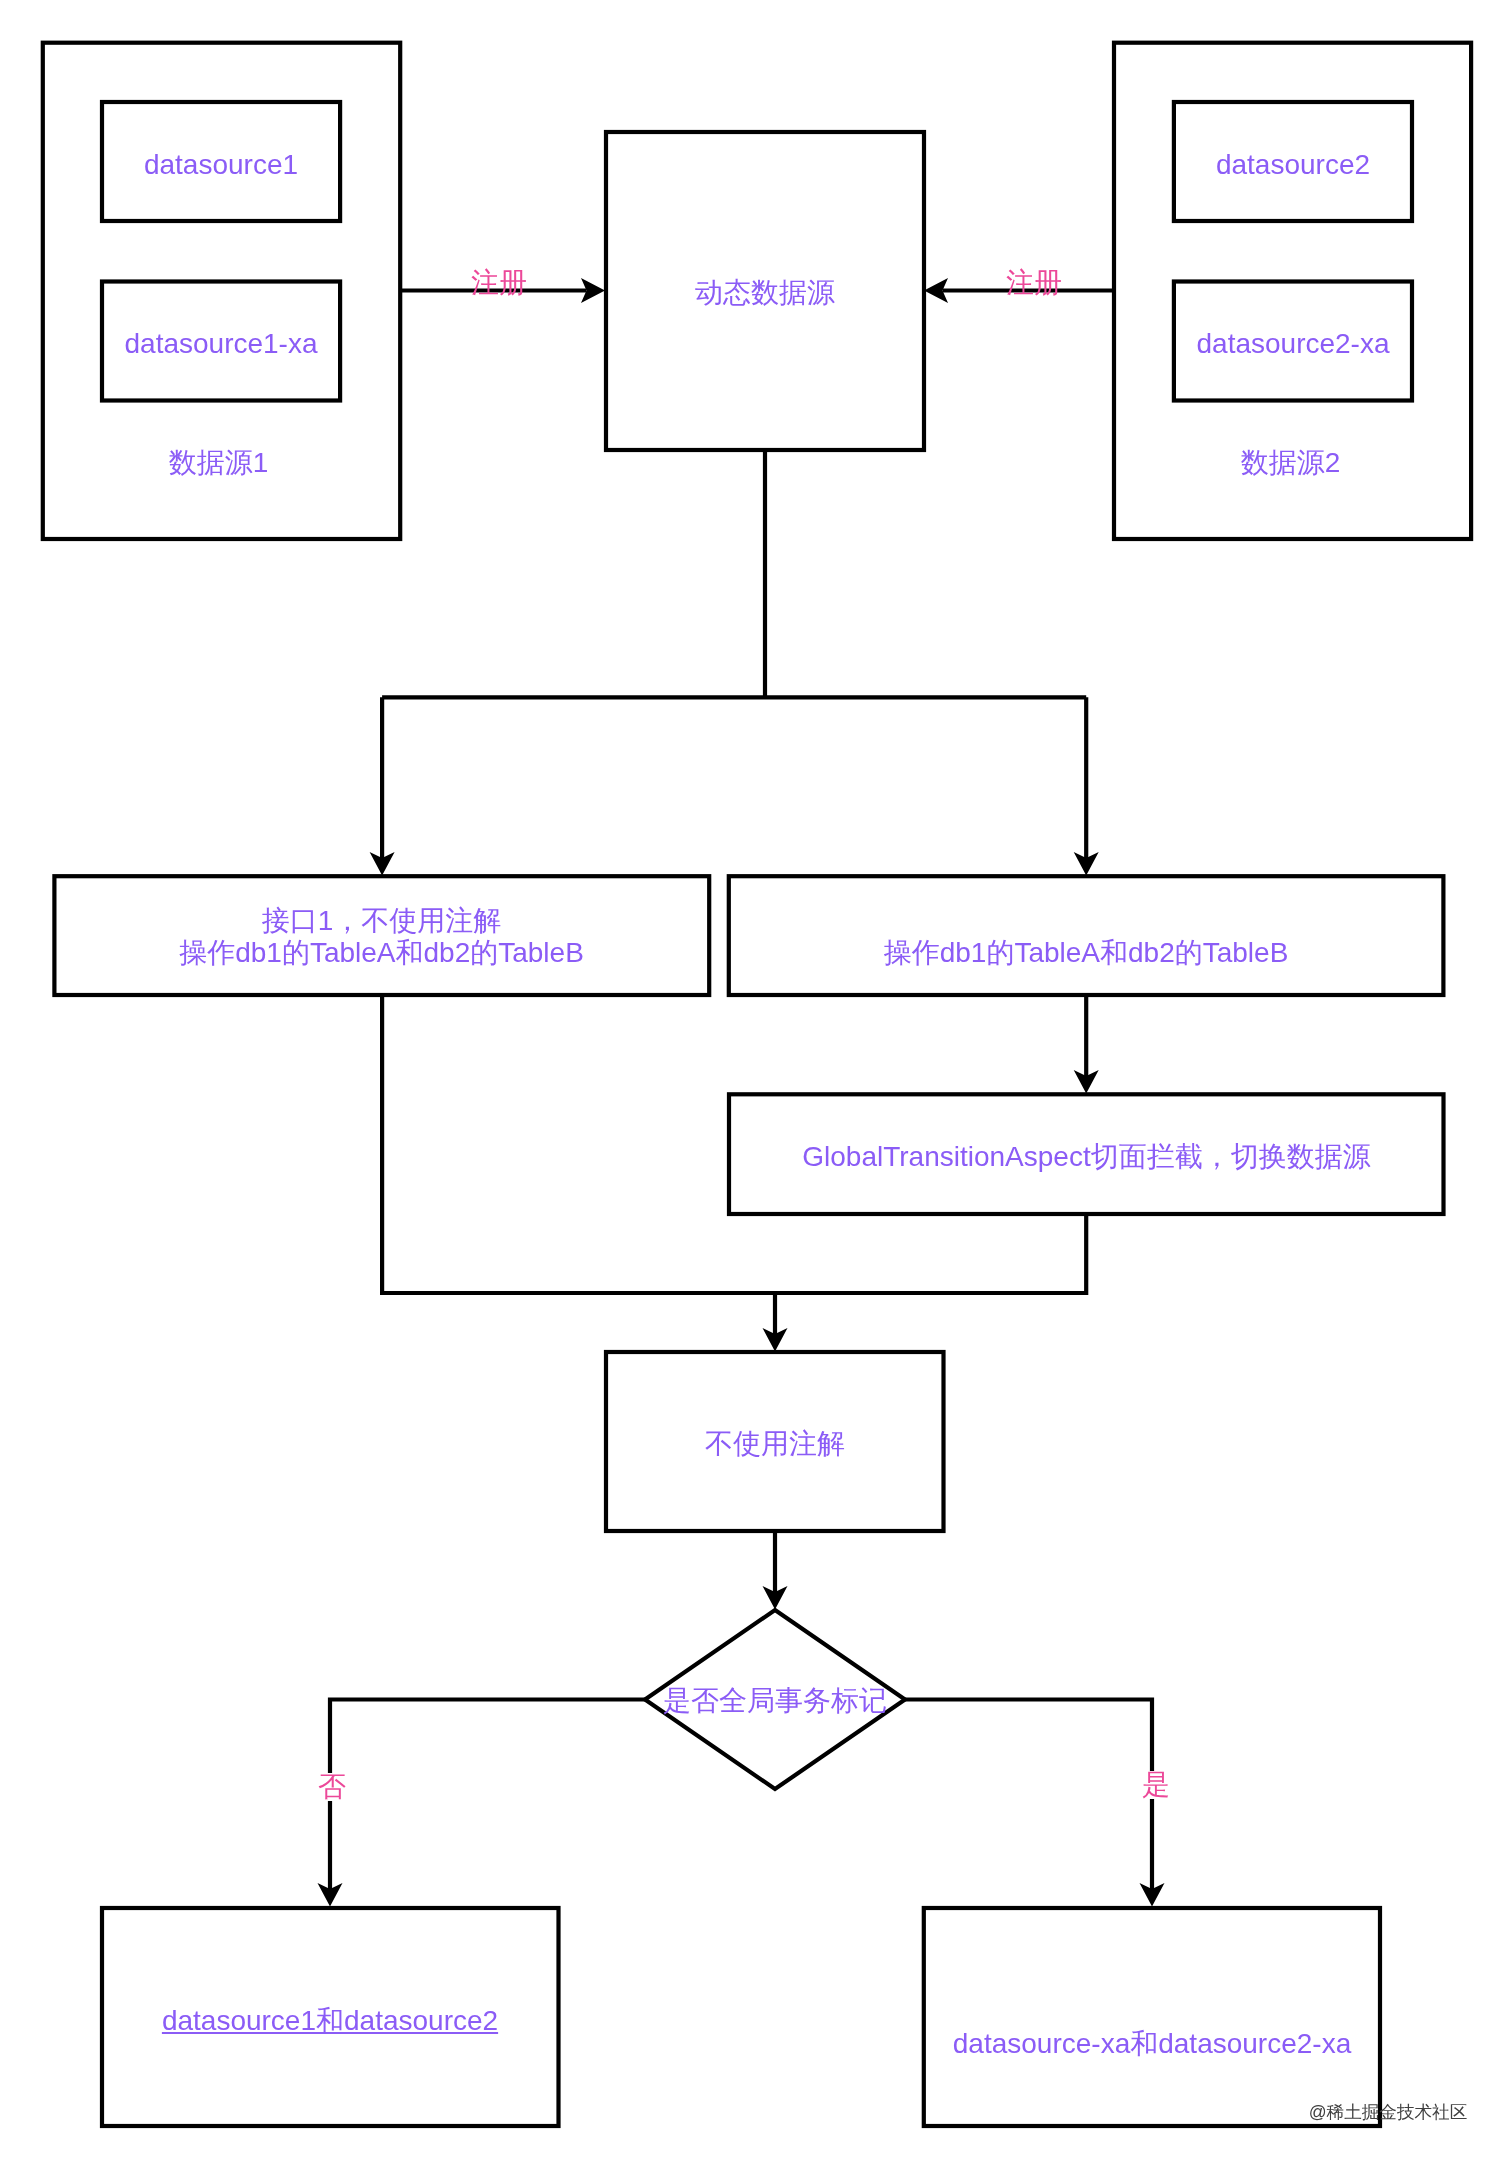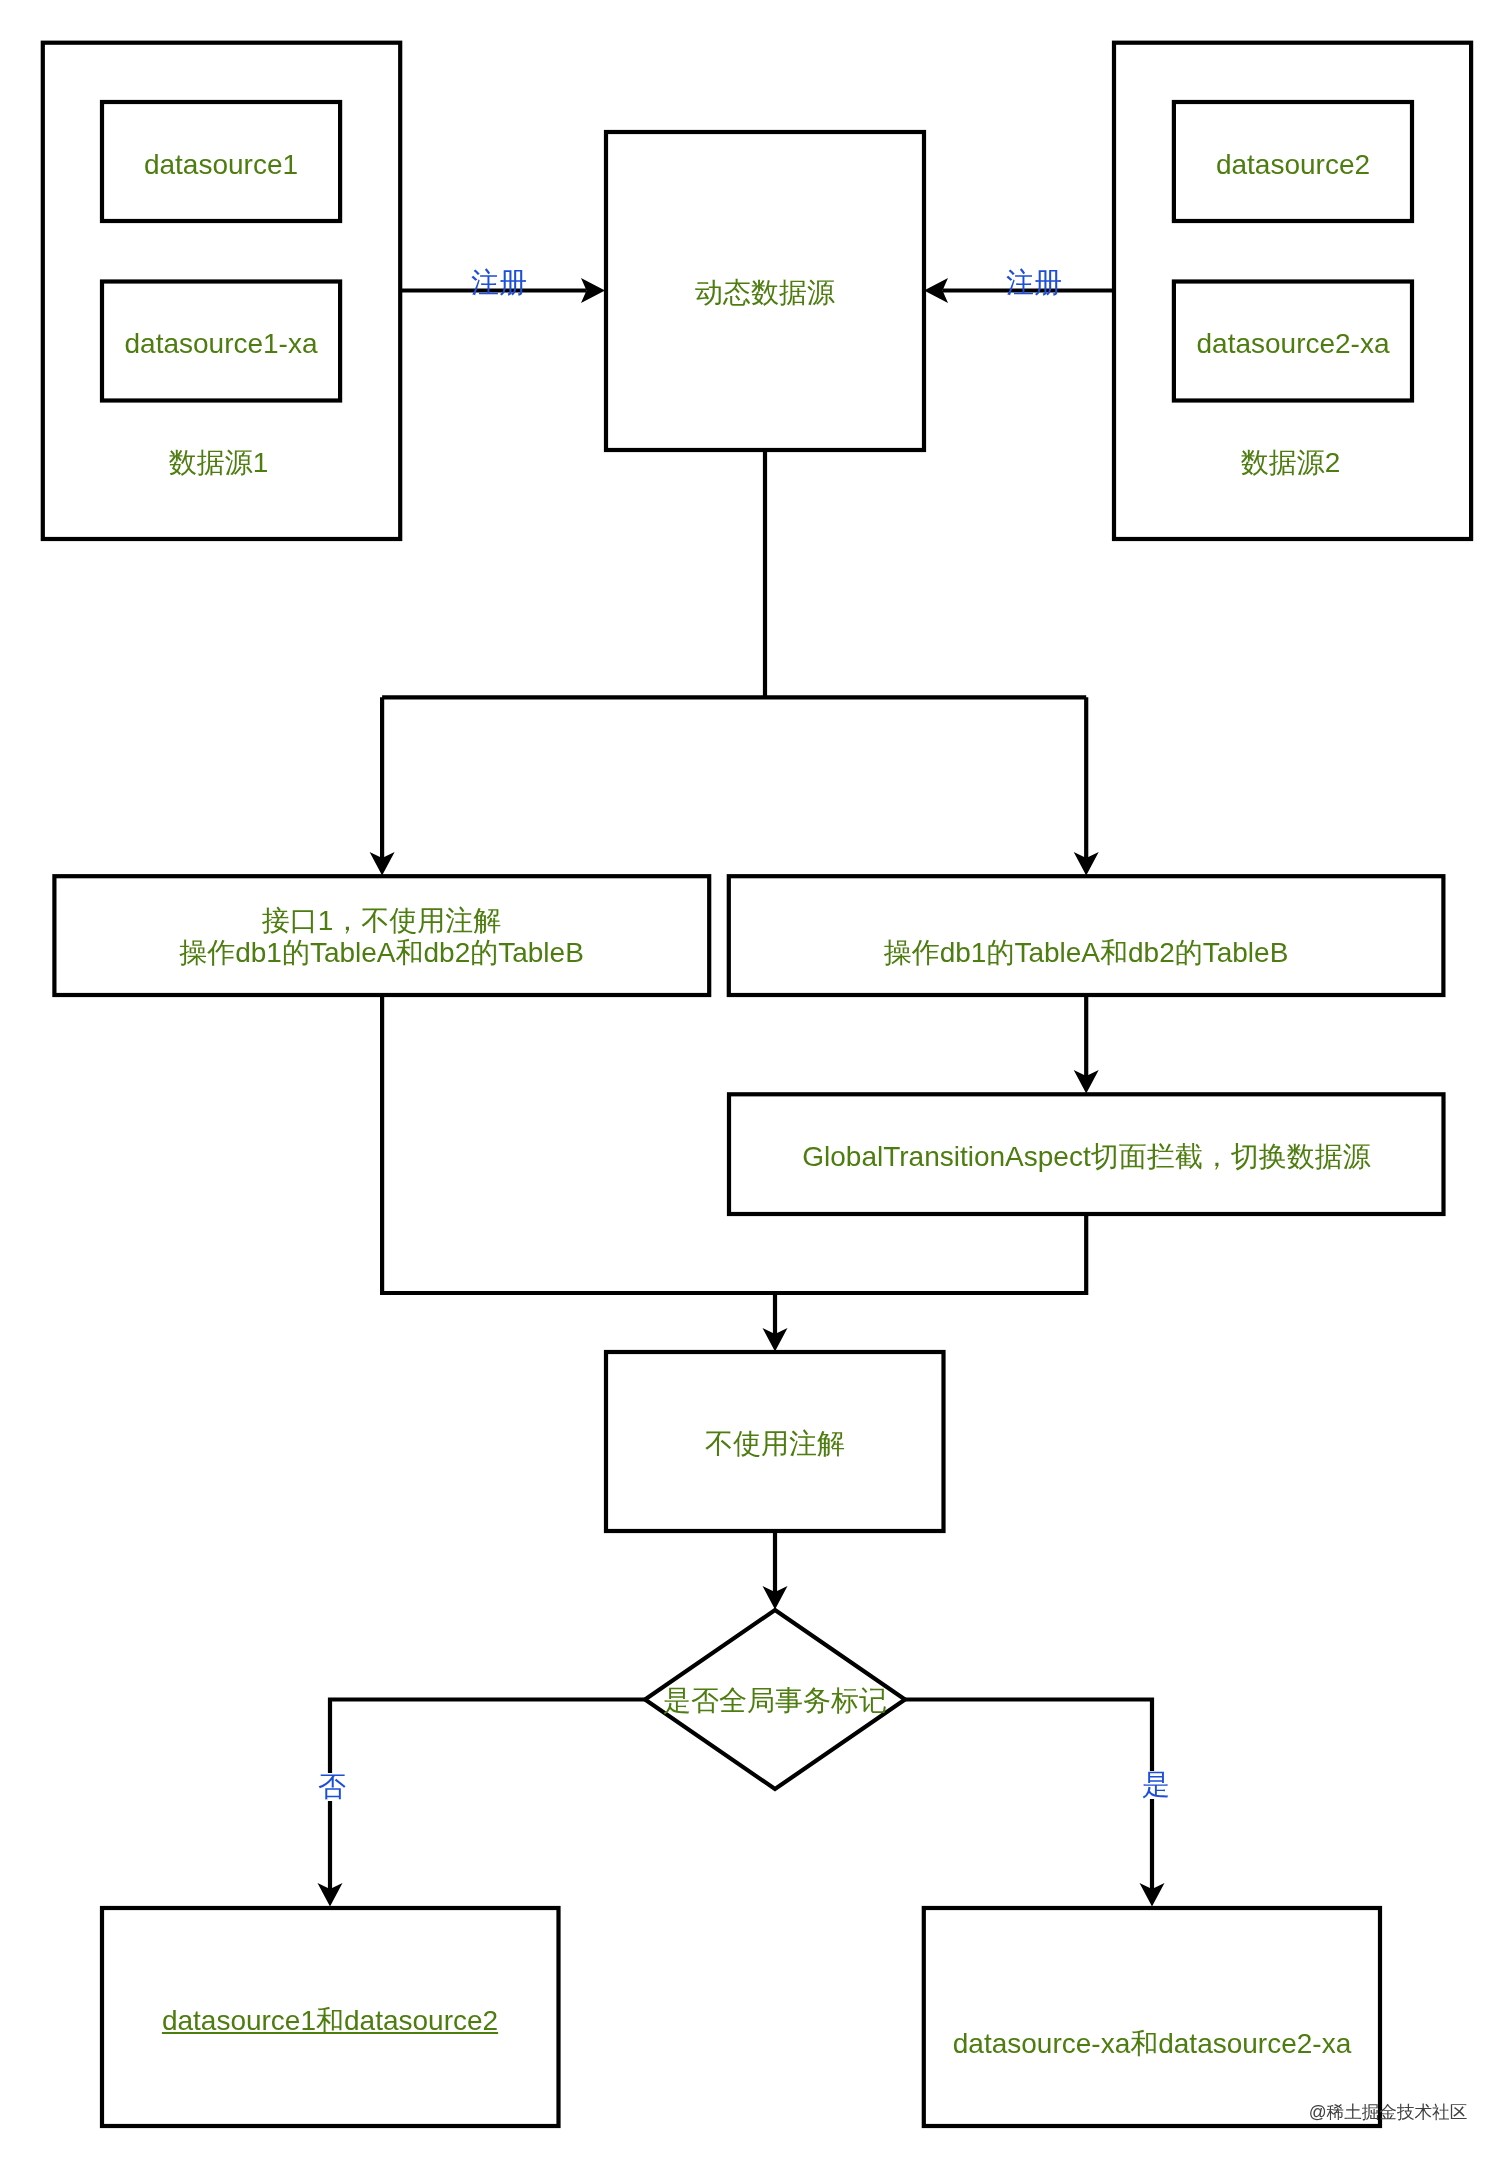--- a/index.html
+++ b/index.html
@@ -3,23 +3,23 @@
 <meta charset="utf-8">
 <title>Dynamic Datasource Flowchart</title>
 <style>
   html,body{margin:0;padding:0;background:#ffffff;}
   body{width:1512px;height:2167px;overflow:hidden;
        font-family:"Liberation Sans","DejaVu Sans",sans-serif;color:#1a1a1a;
        -webkit-font-smoothing:antialiased;font-kerning:normal;}
   #canvas{position:relative;width:1512px;height:2167px;background:#fff;overflow:hidden;}
   svg.layer{position:absolute;left:0;top:0;width:1512px;height:2167px;display:block;}
   .lbl{position:absolute;white-space:pre;text-align:center;line-height:32px;
-       color:#4d7c0f;font-weight:400;font-size:28px;
+       color:#8b5cf6;font-weight:400;font-size:28px;
        transform:translate(-50%,-50%);}
-  .edge-lbl{position:absolute;font-size:28px;color:#1d4ed8;white-space:pre;
+  .edge-lbl{position:absolute;font-size:28px;color:#ec4899;white-space:pre;
             line-height:32px;transform:translate(-50%,-50%);}
   .edge-lbl.masked{background:#ffffff;padding:0;line-height:28px;}
   .wm{position:absolute;font-size:17.6px;color:#404040;white-space:pre;
       line-height:20px;transform:translate(-50%,-50%);}
 </style>
 </head>
 <body>
 
 <div id="canvas">
 

